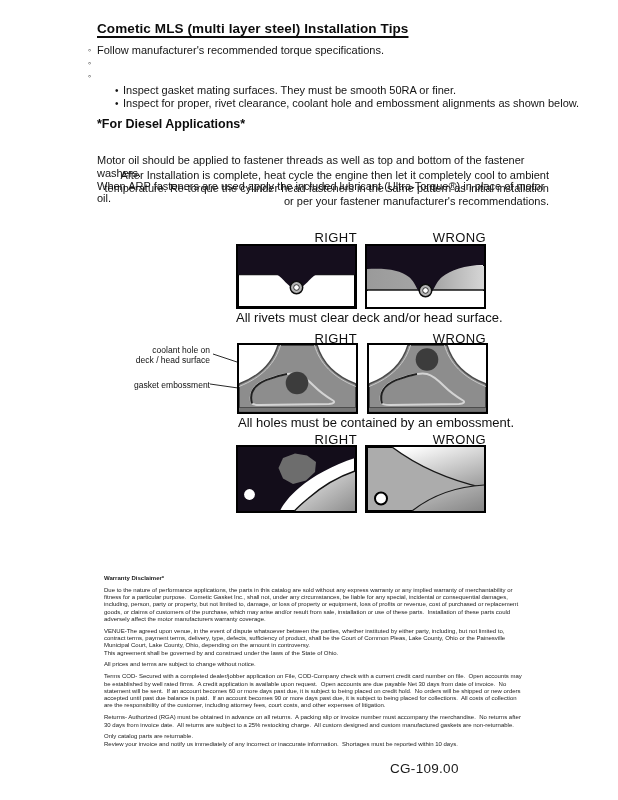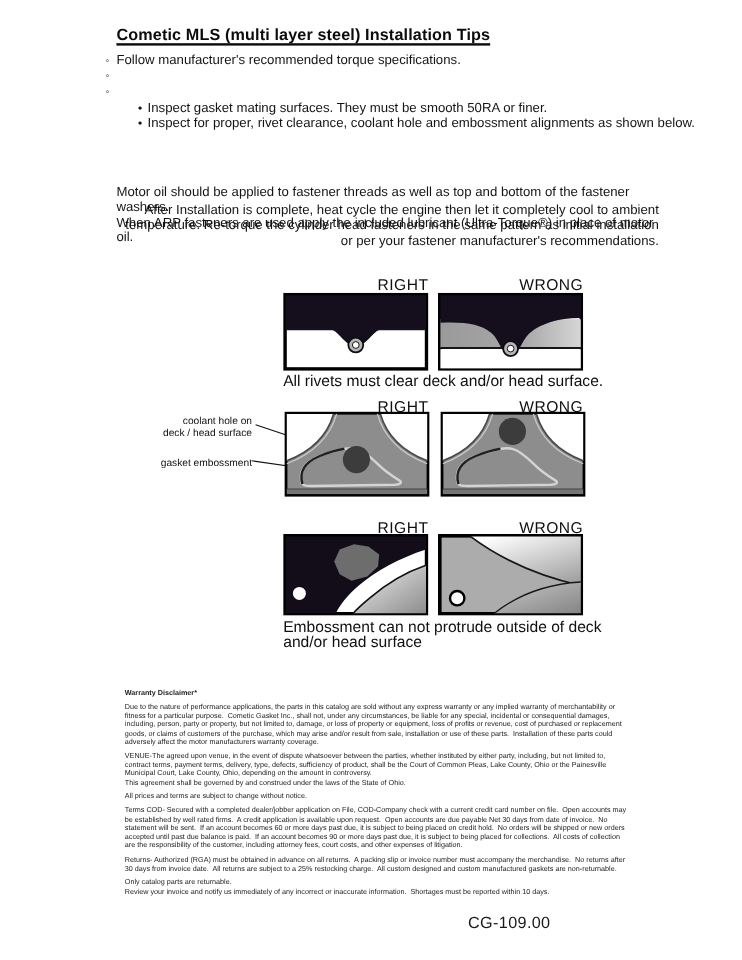--- a/index.html
+++ b/index.html
@@ -62,20 +62,21 @@
     <div class="brow sub">
         <span class="m2">•</span>
         <span>Inspect gasket mating surfaces.  They must be smooth 50RA or finer.</span>
       </div>
     <div class="brow sub">
         <span class="m2">•</span>
         <span>Inspect for proper, rivet clearance, coolant hole and embossment alignments as shown below.</span>
       </div>
   </div>
 
+  <div id="diesel-h" class="abs">*For Diesel Applications*</div>
   <div id="dp1" class="abs bodyp">Motor oil should be applied to fastener threads as well as top and bottom of the fastener washers.
 When ARP fasteners are used apply the included lubricant (Ultra-Torque®) in place of motor oil.</div>
   <div id="dp2" class="abs bodyp">After Installation is complete, heat cycle the engine then let it completely cool to ambient
 temperature. Re-torque the cylinder head fasteners in the same pattern as initial installation
 or per your fastener manufacturer's recommendations.</div>
 
   <div class="rw" style="left:236px;top:230px;">RIGHT</div>
   <div class="rw" style="left:365px;top:230px;">WRONG</div>
 
   <svg class="dbox" style="left:236px;top:244px;" width="121" height="65" viewBox="0 0 121 65">
@@ -142,20 +143,21 @@
     <path d="M119,2 L80,2 C85,19 98,33 119,41 Z" fill="#ffffff"></path>
     <path d="M80,2 C85,19 98,33 119,41" stroke="#4a4a4a" stroke-width="1.4" fill="none"></path>
     <path d="M77.5,2 C82.5,20 96,34.5 119,43.5" stroke="#c9c9c9" stroke-width="1" fill="none"></path>
     <rect x="2" y="64.5" width="117" height="4.25" fill="#757575"></rect>
     <path d="M2,64.5 H119" stroke="#3f3f3f" stroke-width="0.8"></path>
     <path d="M14.5,60 C11.5,50 17,41.5 29,37 C41,32.5 53,29.5 60,31 C66,32.5 71,37 77,43 C84,50 91,54.5 96,57.5 C98.5,59 96.5,60.8 92,61 L23,62 C18,62 15.5,61.5 14.5,60 Z" stroke="#d4d4d4" stroke-width="2" fill="none" stroke-linejoin="round"></path>
     <path d="M15,60.5 C12,50 17.5,42 29,37.2 C36,34.3 44,32 50,31" stroke="#202020" stroke-width="2" fill="none"></path>
     <circle cx="60" cy="16.5" r="11.3" fill="#3c3c3c"></circle>
   </svg>
 
+  <div class="cap" style="left:238px;top:417px;">All holes must be contained by an embossment.</div>
 
   <div class="rw" style="left:236px;top:432px;">RIGHT</div>
   <div class="rw" style="left:365px;top:432px;">WRONG</div>
 
   <svg class="dbox" style="left:236px;top:445px;" width="121" height="68" viewBox="0 0 121 68">
     <defs>
       <linearGradient id="gb3r" x1="0" y1="0" x2="1" y2="1">
         <stop offset="0" stop-color="#f0f0f0"></stop>
           <stop offset="1" stop-color="#8d8d8d"></stop>
       </linearGradient>
@@ -180,22 +182,20 @@
       </linearGradient>
     </defs>
     <rect x="1.5" y="1.5" width="118" height="65" fill="#acacac" stroke="#000000" stroke-width="3"></rect>
     <path d="M27,2 H119 V43 C86,35.5 53,21.5 27,2 Z" fill="url(#gb3w)"></path>
     <path d="M27,2 C53,21.5 86,35.5 119,43" stroke="#181818" stroke-width="1.5" fill="none"></path>
     <path d="M47,66 C68,49.5 93,41.5 119,40 V66 Z" fill="url(#gb3w2)"></path>
     <path d="M47,66 C68,49.5 93,41.5 119,40" stroke="#181818" stroke-width="1.2" fill="none"></path>
     <circle cx="16" cy="53.5" r="6" fill="#ffffff" stroke="#000000" stroke-width="2"></circle>
   </svg>
 
-  <div class="cap" style="left:236px;top:517px;">Embossment can not protrude outside of deck
-and/or head surface</div>
 
   <div id="fine" class="abs">
     <p class="fh">Warranty Disclaimer*</p>
     <p>Due to the nature of performance applications, the parts in this catalog are sold without any express warranty or any implied warranty of merchantability or
 fitness for a particular purpose.  Cometic Gasket Inc., shall not, under any circumstances, be liable for any special, incidental or consequential damages,
 including, person, party or property, but not limited to, damage, or loss of property or equipment, loss of profits or revenue, cost of purchased or replacement
 goods, or claims of customers of the purchase, which may arise and/or result from sale, installation or use of these parts.  Installation of these parts could
 adversely affect the motor manufacturers warranty coverage.</p>
     <p>VENUE-The agreed upon venue, in the event of dispute whatsoever between the parties, whether instituted by either party, including, but not limited to,
 contract terms, payment terms, delivery, type, defects, sufficiency of product, shall be the Court of Common Pleas, Lake County, Ohio or the Painesville

